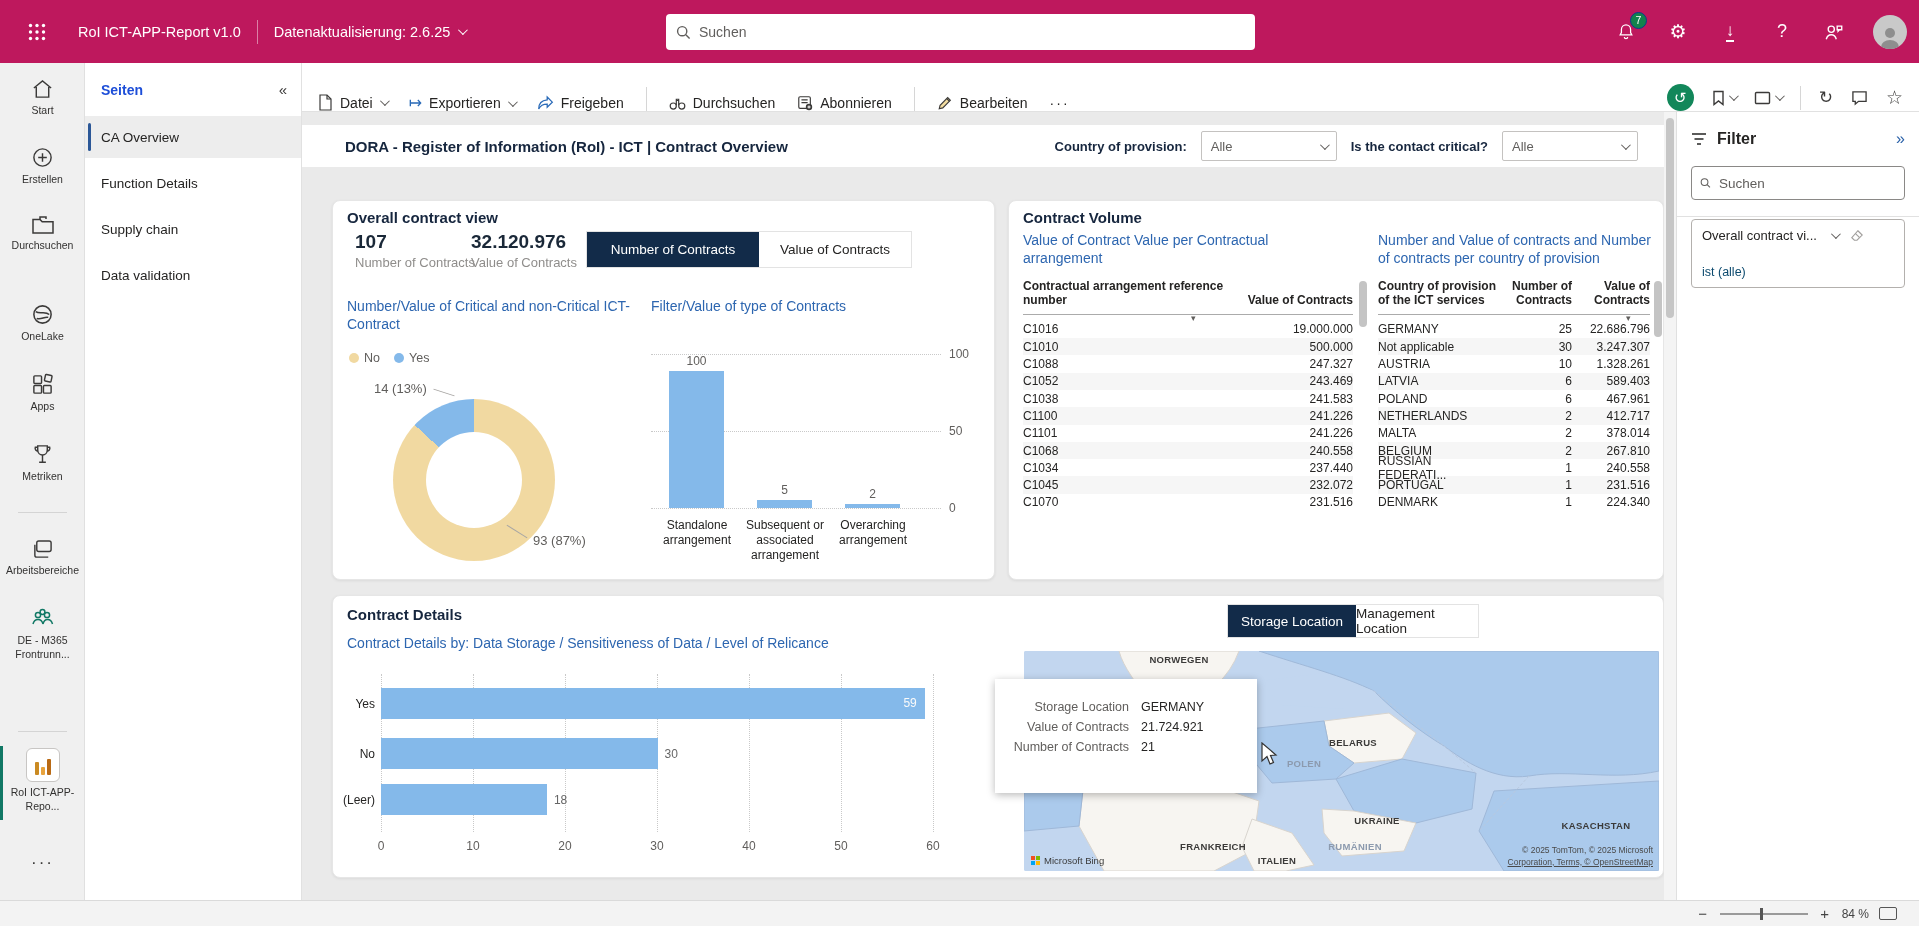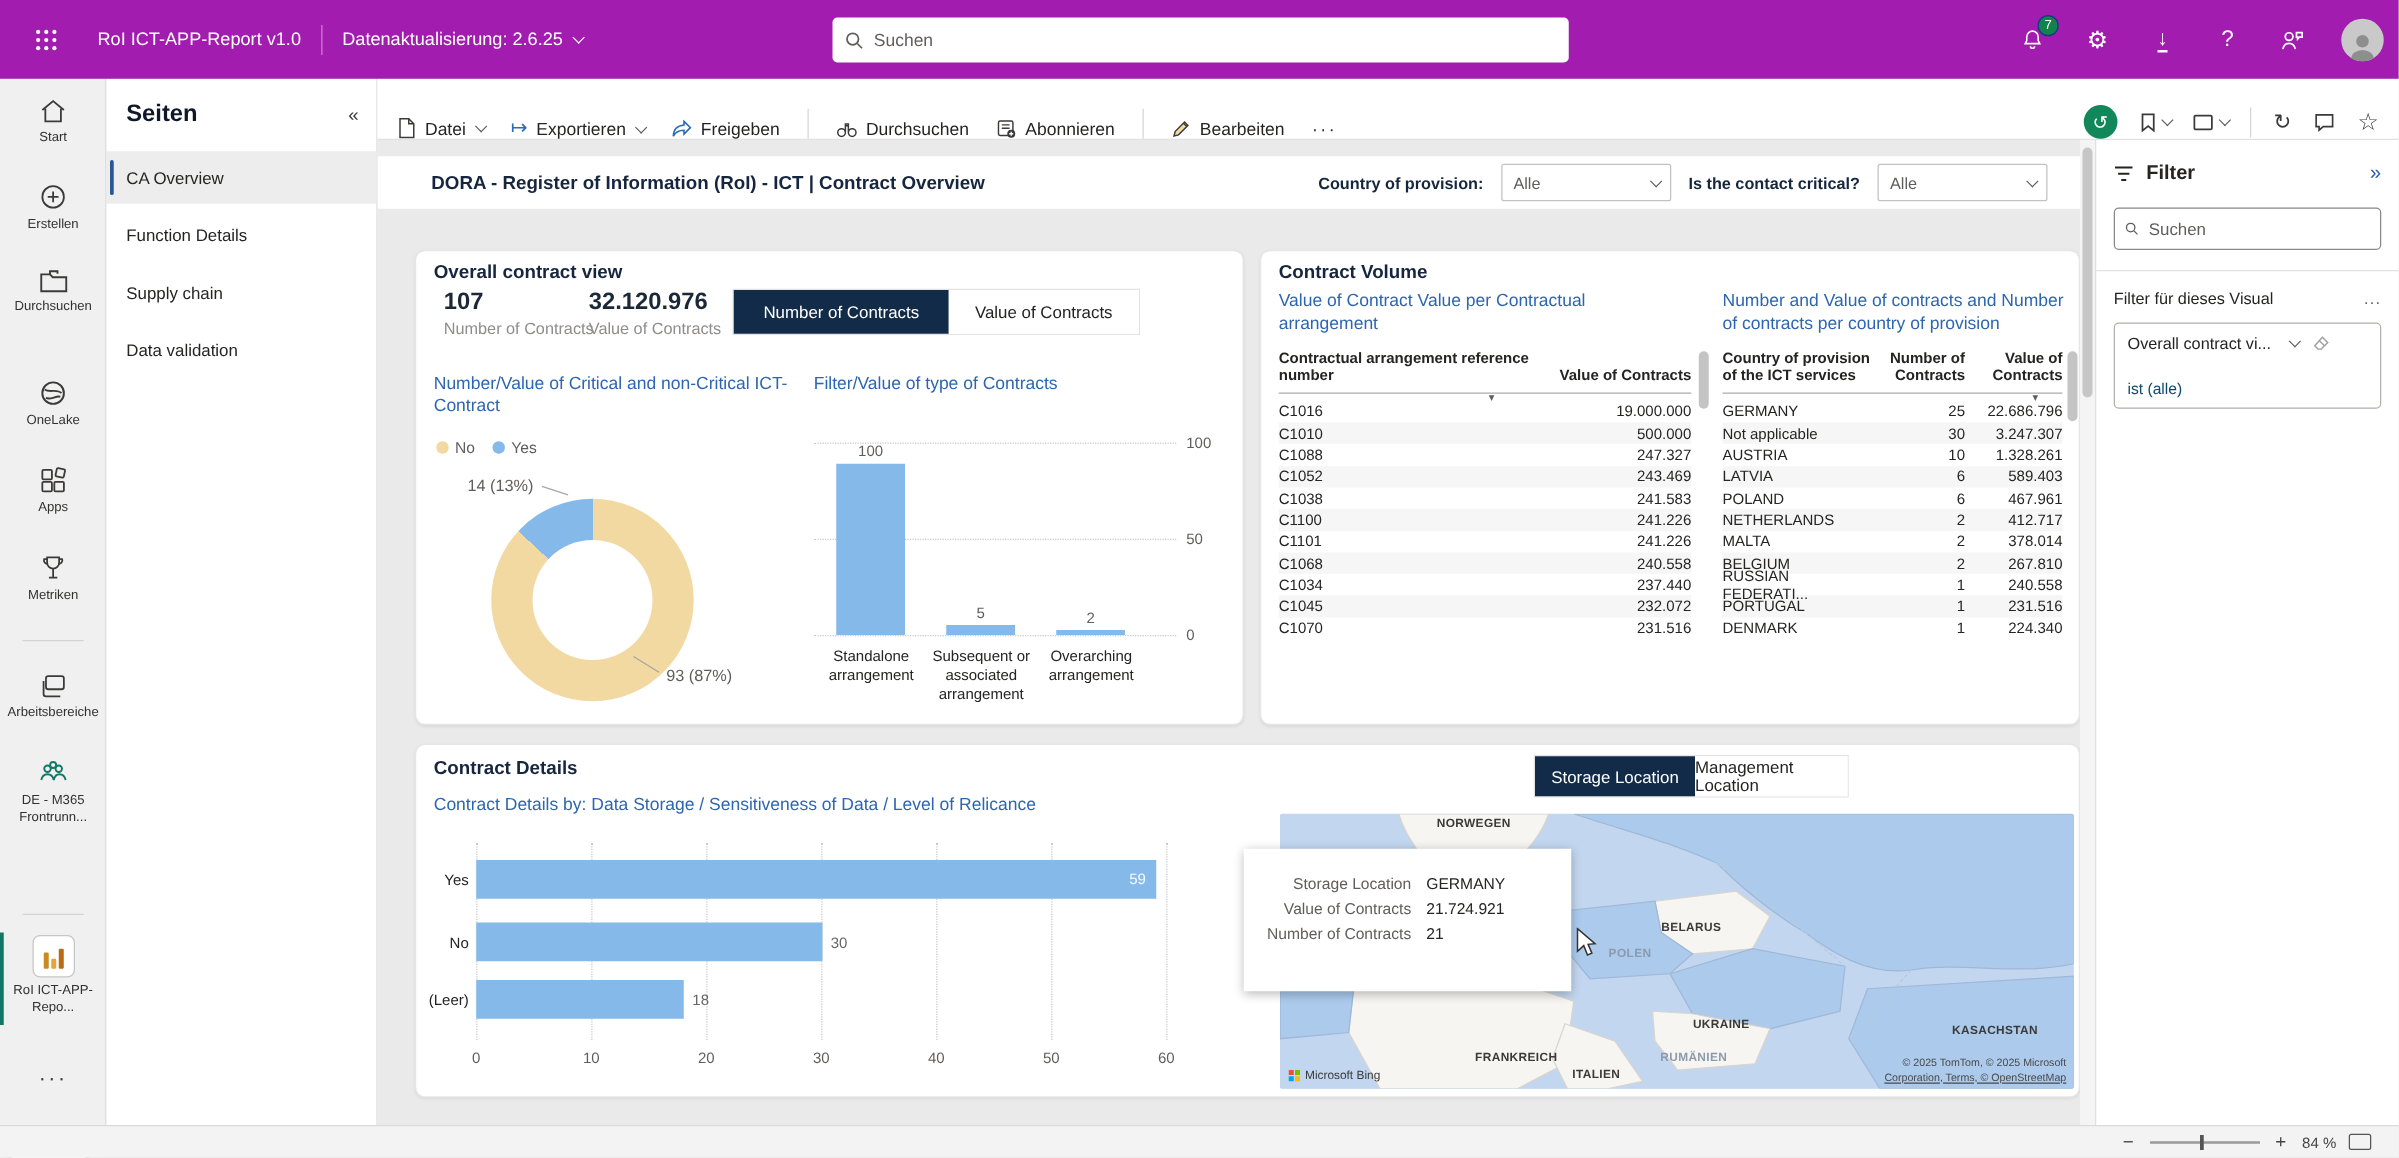--- a/index.html
+++ b/index.html
@@ -1,21 +1,21 @@
 <!DOCTYPE html>
 <html><head>
 <meta charset="utf-8">
 <style>
   * { margin:0; padding:0; box-sizing:border-box; }
   html,body { width:1919px; height:926px; overflow:hidden; }
   body { font-family:"Liberation Sans", sans-serif; background:#EAEAEA; position:relative; color:#252423; }
   .abs { position:absolute; }
 
   
-  .topbar { position:absolute; top:0; left:0; width:1919px; height:63px; background:#a21caf; display:flex; align-items:center; color:#fff; z-index:50; }
+  .topbar { position:absolute; top:0; left:0; width:1919px; height:63px; background:#be185d; display:flex; align-items:center; color:#fff; z-index:50; }
   .waffle { width:46px; height:46px; margin-left:14px; display:flex; align-items:center; justify-content:center; cursor:pointer; }
   .app-title { font-size:14.5px; margin-left:18px; white-space:nowrap; }
   .tb-divider { width:1px; height:24px; background:rgba(255,255,255,.45); margin:0 16px; }
   .refresh-label { font-size:14.5px; white-space:nowrap; display:flex; align-items:center; gap:8px; cursor:pointer; }
   .chv { display:inline-block; width:7px; height:7px; border-right:1.4px solid currentColor; border-bottom:1.4px solid currentColor; transform:rotate(45deg) translateY(-2px); }
   .top-search { position:absolute; left:666px; top:14px; width:589px; height:36px; background:#fff; border-radius:4px; display:flex; align-items:center; padding:0 10px; color:#605E5C; }
   .top-search input { border:none; outline:none; flex:1; font-size:14px; font-family:inherit; margin-left:8px; color:#252423; background:transparent; }
   .top-search input::placeholder { color:#605E5C; }
   .top-icons { position:absolute; right:12px; top:0; height:63px; display:flex; align-items:center; gap:26px; }
   .ticon { position:relative; width:26px; height:26px; display:flex; align-items:center; justify-content:center; color:#fff; cursor:pointer; font-size:19px; }
@@ -45,21 +45,21 @@
   .roi-tile i:nth-child(3){height:16px; background:#B96A15;}
   .rail-more { position:absolute; left:0; top:790px; width:85px; text-align:center; font-size:17px; letter-spacing:2px; color:#3B3A39; cursor:pointer; }
   .pbi-tile { position:absolute; left:9px; top:848px; width:60px; height:57px; background:#fff; border-radius:6px; box-shadow:0 1px 4px rgba(0,0,0,.25); display:flex; flex-direction:column; align-items:center; justify-content:center; gap:3px; z-index:60; cursor:pointer; }
   .pbi-logo { display:flex; align-items:flex-end; gap:2px; height:20px; }
   .pbi-logo i { display:block; width:5px; background:#F2C811; border-radius:1px; }
   .pbi-logo i:nth-child(1){height:10px;} .pbi-logo i:nth-child(2){height:15px;} .pbi-logo i:nth-child(3){height:20px;}
 
   
   .pages { position:absolute; top:63px; left:85px; width:217px; bottom:26px; background:#fff; border-right:1px solid #E1E1E1; z-index:10; }
   .pages-head { display:flex; align-items:center; justify-content:space-between; padding:18px 14px 14px 16px; }
-  .pages-head .t { font-size:19px; font-weight:bold; color:#0f172a; }
+  .pages-head .t { font-size:14px; font-weight:bold; color:#1d4ed8; }
   .pages-head .c { font-size:15px; color:#3B3A39; cursor:pointer; }
   .page-item { position:relative; height:42px; display:flex; align-items:center; padding-left:16px; font-size:13.5px; color:#252423; cursor:pointer; margin:4px 0; }
   .page-item.active { background:#EDEDED; }
   .page-item.active::before { content:""; position:absolute; left:3px; top:7px; bottom:7px; width:3px; border-radius:2px; background:#2B5797; }
 
   
   .canvas { position:absolute; top:112px; left:302px; width:1362px; bottom:26px; background:#EAEAEA; }
   .hdr-band { position:absolute; top:13px; left:0; right:0; height:42px; background:#fff; display:flex; align-items:center; }
   .hdr-title { font-size:15px; font-weight:bold; color:#16263E; margin-left:43px; white-space:nowrap; }
   .hdr-filters { margin-left:auto; display:flex; align-items:center; gap:14px; margin-right:26px; }
@@ -711,24 +711,20 @@
     <span class="fp-collapse">»</span>
   </div>
   <div class="fp-search">
     <svg class="icon" width="14" height="14" viewBox="0 0 15 15" fill="none" stroke="#605E5C" stroke-width="1.4">
         <circle cx="6.2" cy="6.2" r="4.6"></circle>
         <line x1="9.8" y1="9.8" x2="13.6" y2="13.6"></line>
       </svg>
     <input type="text" placeholder="Suchen" style="">
   </div>
   <div class="fp-divider"></div>
-  <div class="fp-sec">
-    <span>Filter für dieses Visual</span>
-    <span class="fp-more">...</span>
-  </div>
   <div class="fp-card">
     <div class="l1">
       <span>Overall contract vi...</span>
       <span class="chv"></span>
       <svg class="icon" style="margin-left:12px;" width="14" height="13" viewBox="0 0 16 15" fill="none" stroke="#A19F9D" stroke-width="1.3">
           <path d="M9 2l5 5-6 6H5l-3-3z"></path>
           <line x1="6" y1="5" x2="11" y2="10"></line>
         </svg>
     </div>
     <div class="l2">ist (alle)</div>

